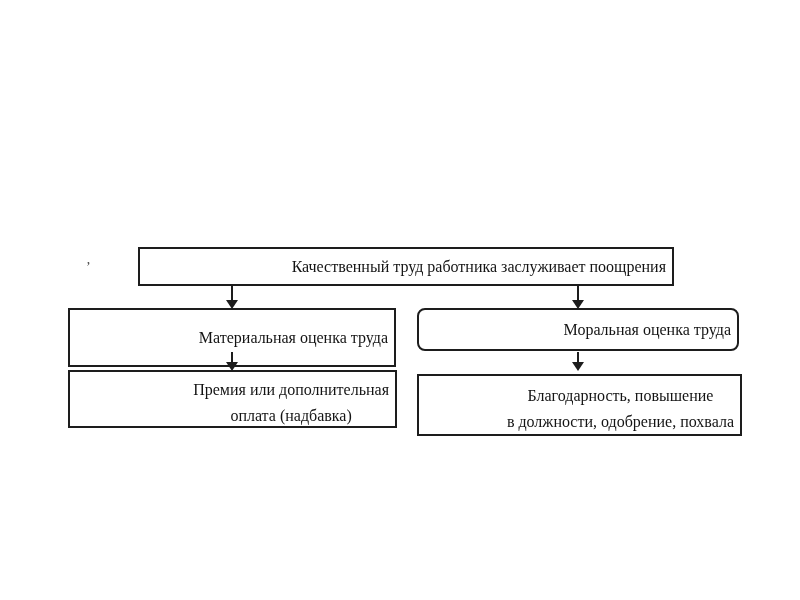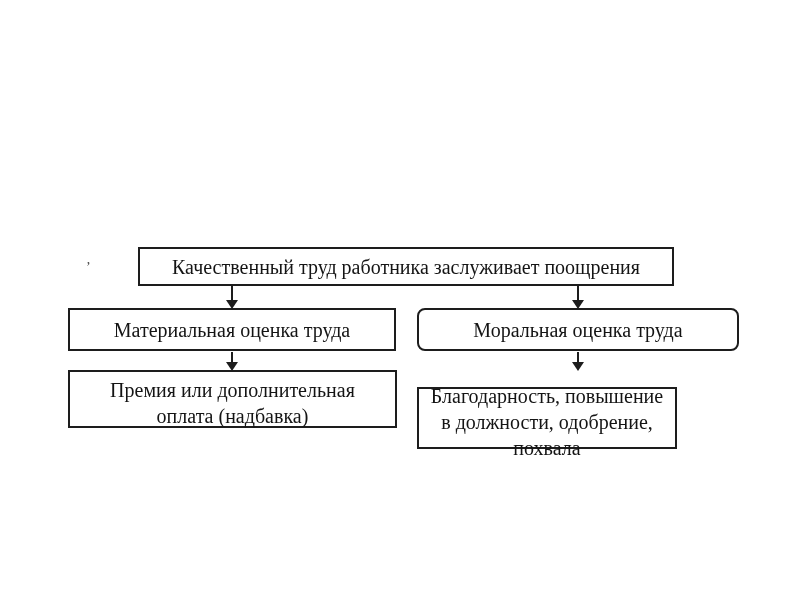--- a/index.html
+++ b/index.html
@@ -14,41 +14,41 @@
     overflow: hidden;
     font-family: "Liberation Serif", "DejaVu Serif", serif;
   }
   .node {
     position: absolute;
     box-sizing: border-box;
     border: 2px solid var(--line, #1d1d1d);
     background: #ffffff;
     display: flex;
     align-items: center;
-    justify-content: center;
+    justify-content: flex-end;
     text-align: center;
     color: var(--ink, #141414);
-    font-size: 20px;
+    font-size: 16px;
     line-height: 26px;
     padding: 0 6px;
   }
   .node.root {
     left: 138px; top: 247px; width: 536px; height: 39px;
   }
   .node.branch-left {
-    left: 68px; top: 308px; width: 328px; height: 43px;
+    left: 68px; top: 308px; width: 328px; height: 59px;
   }
   .node.branch-right {
     left: 417px; top: 308px; width: 322px; height: 43px; border-radius: 8px;
   }
   .node.outcome-left {
     left: 68px; top: 370px; width: 329px; height: 58px;
   }
   .node.outcome-right {
-    left: 417px; top: 387px; width: 260px; height: 62px;
+    left: 417px; top: 374px; width: 325px; height: 62px;
   }
   .outcome-label {
     white-space: pre-line;
     margin-top: 8px;
   }
   .arrow {
     position: absolute;
     width: 12px;
   }
   .arrow .shaft {

